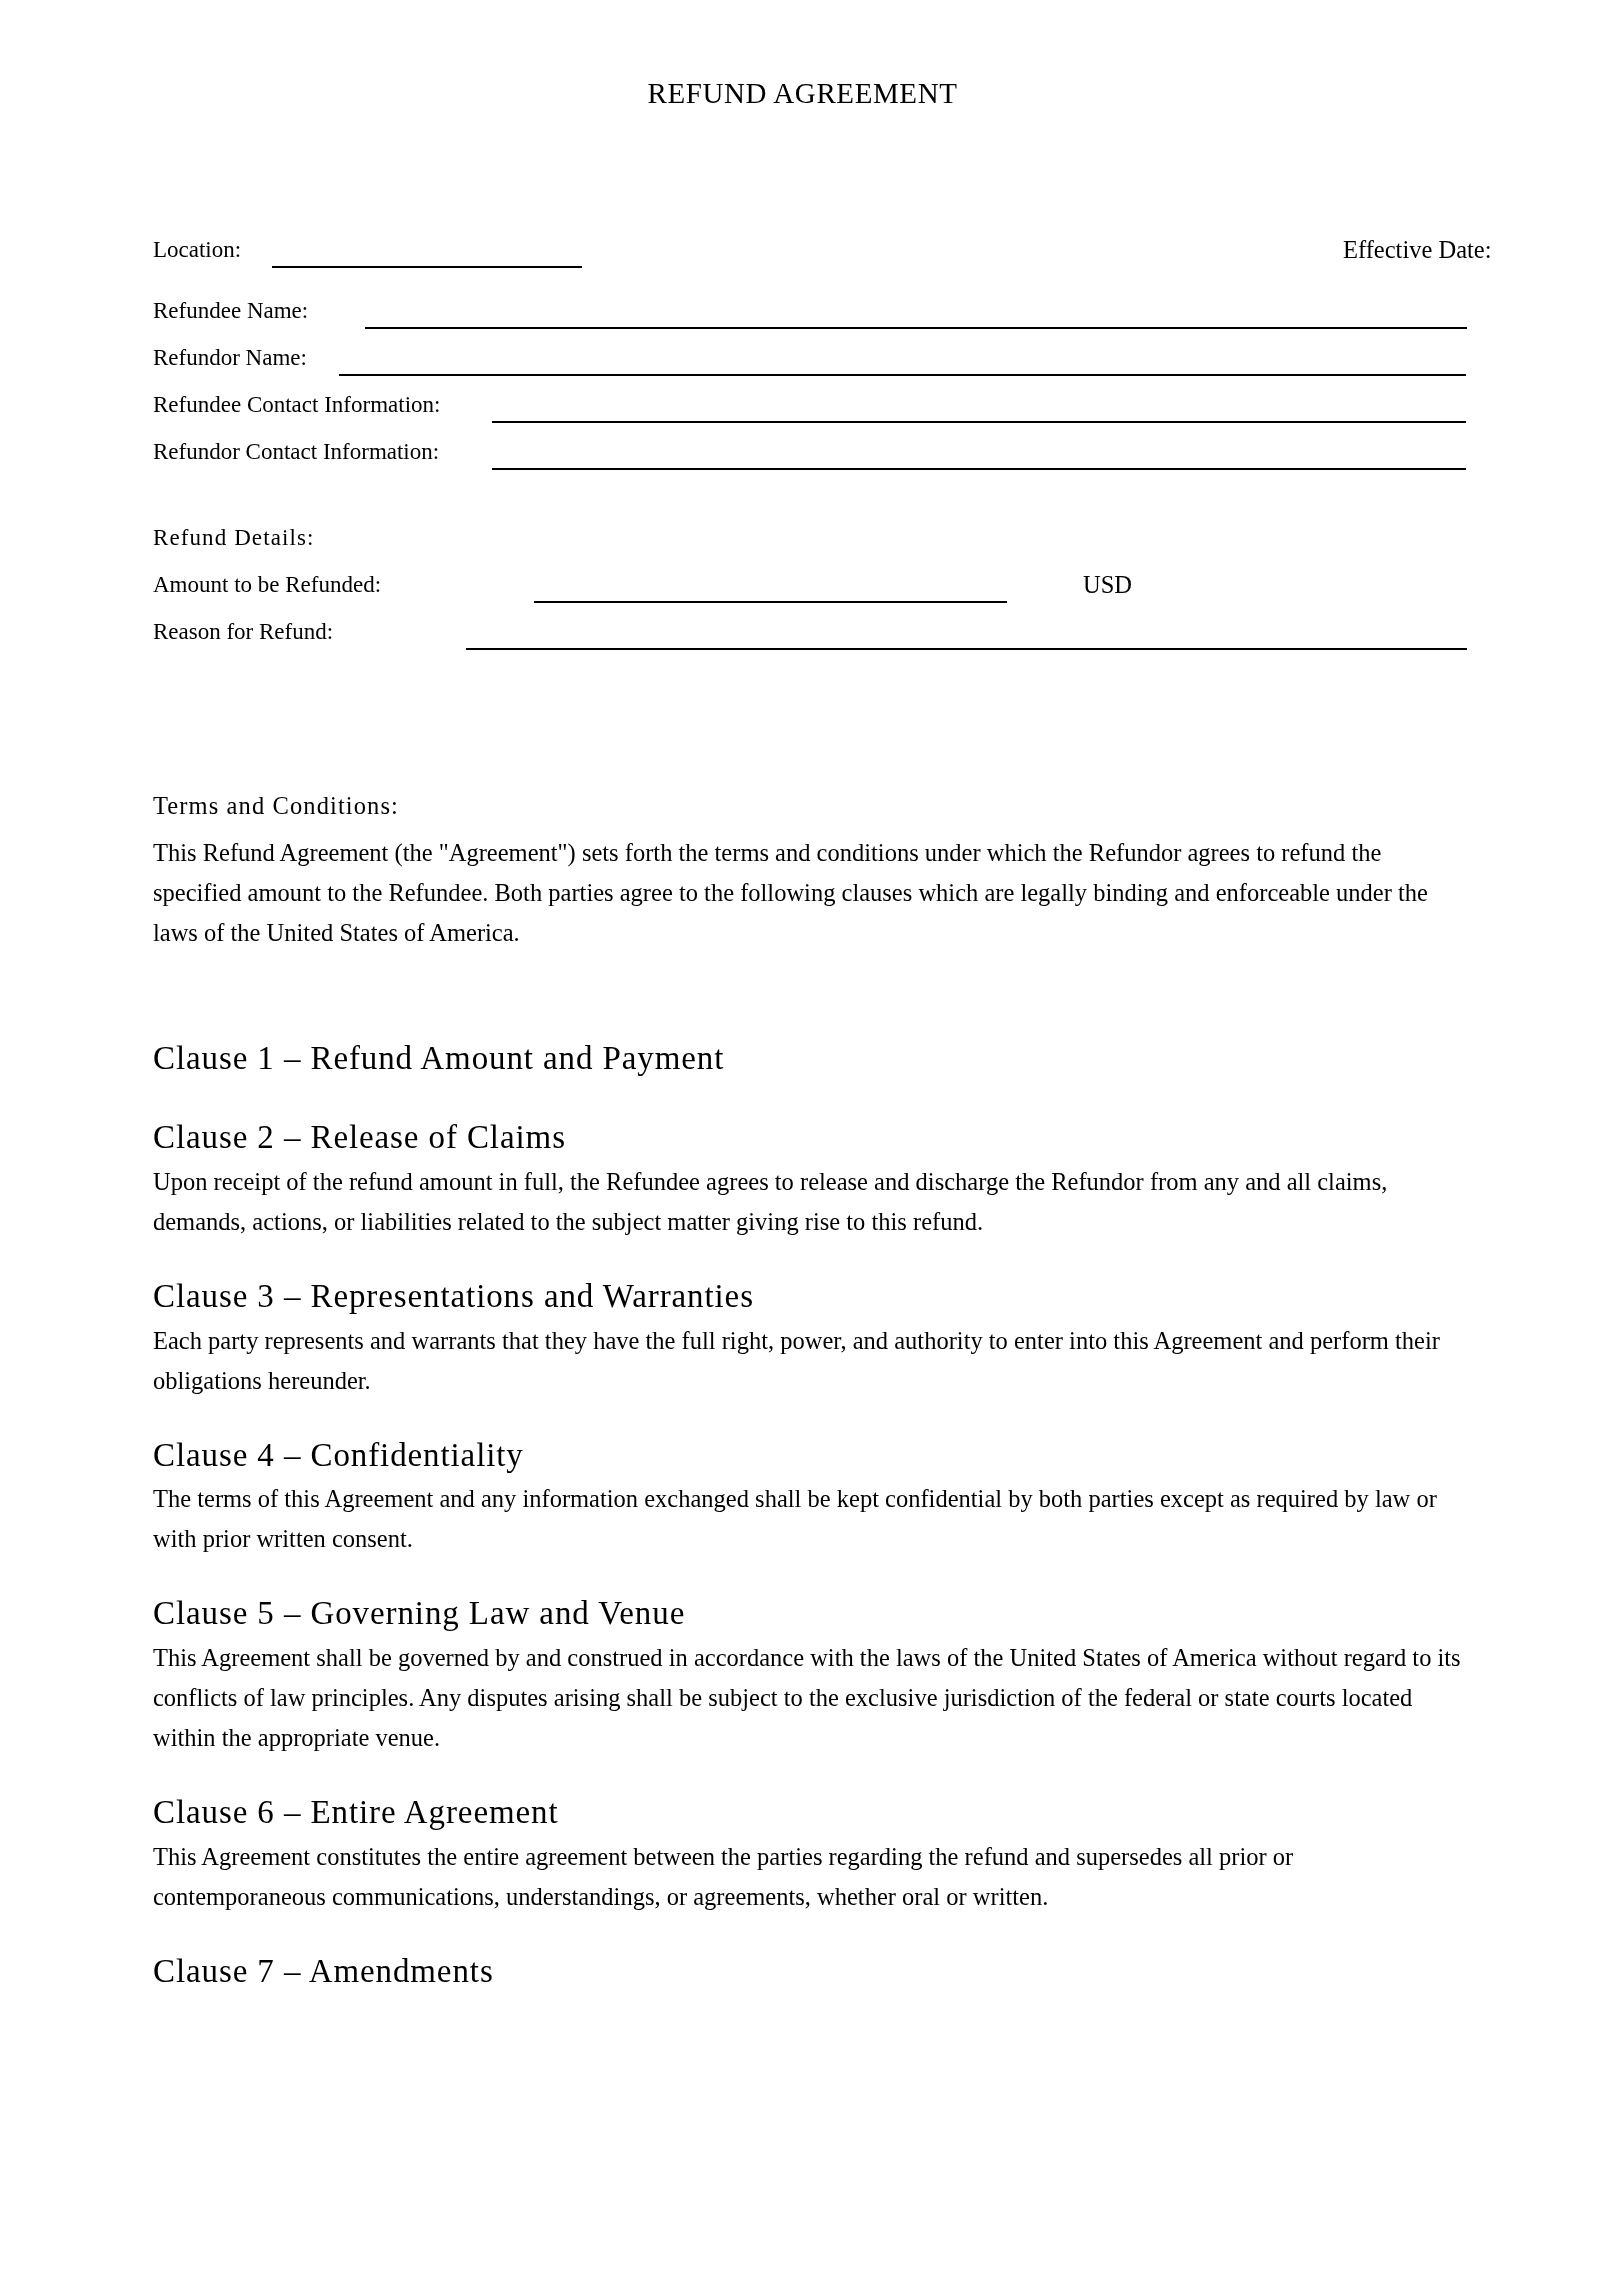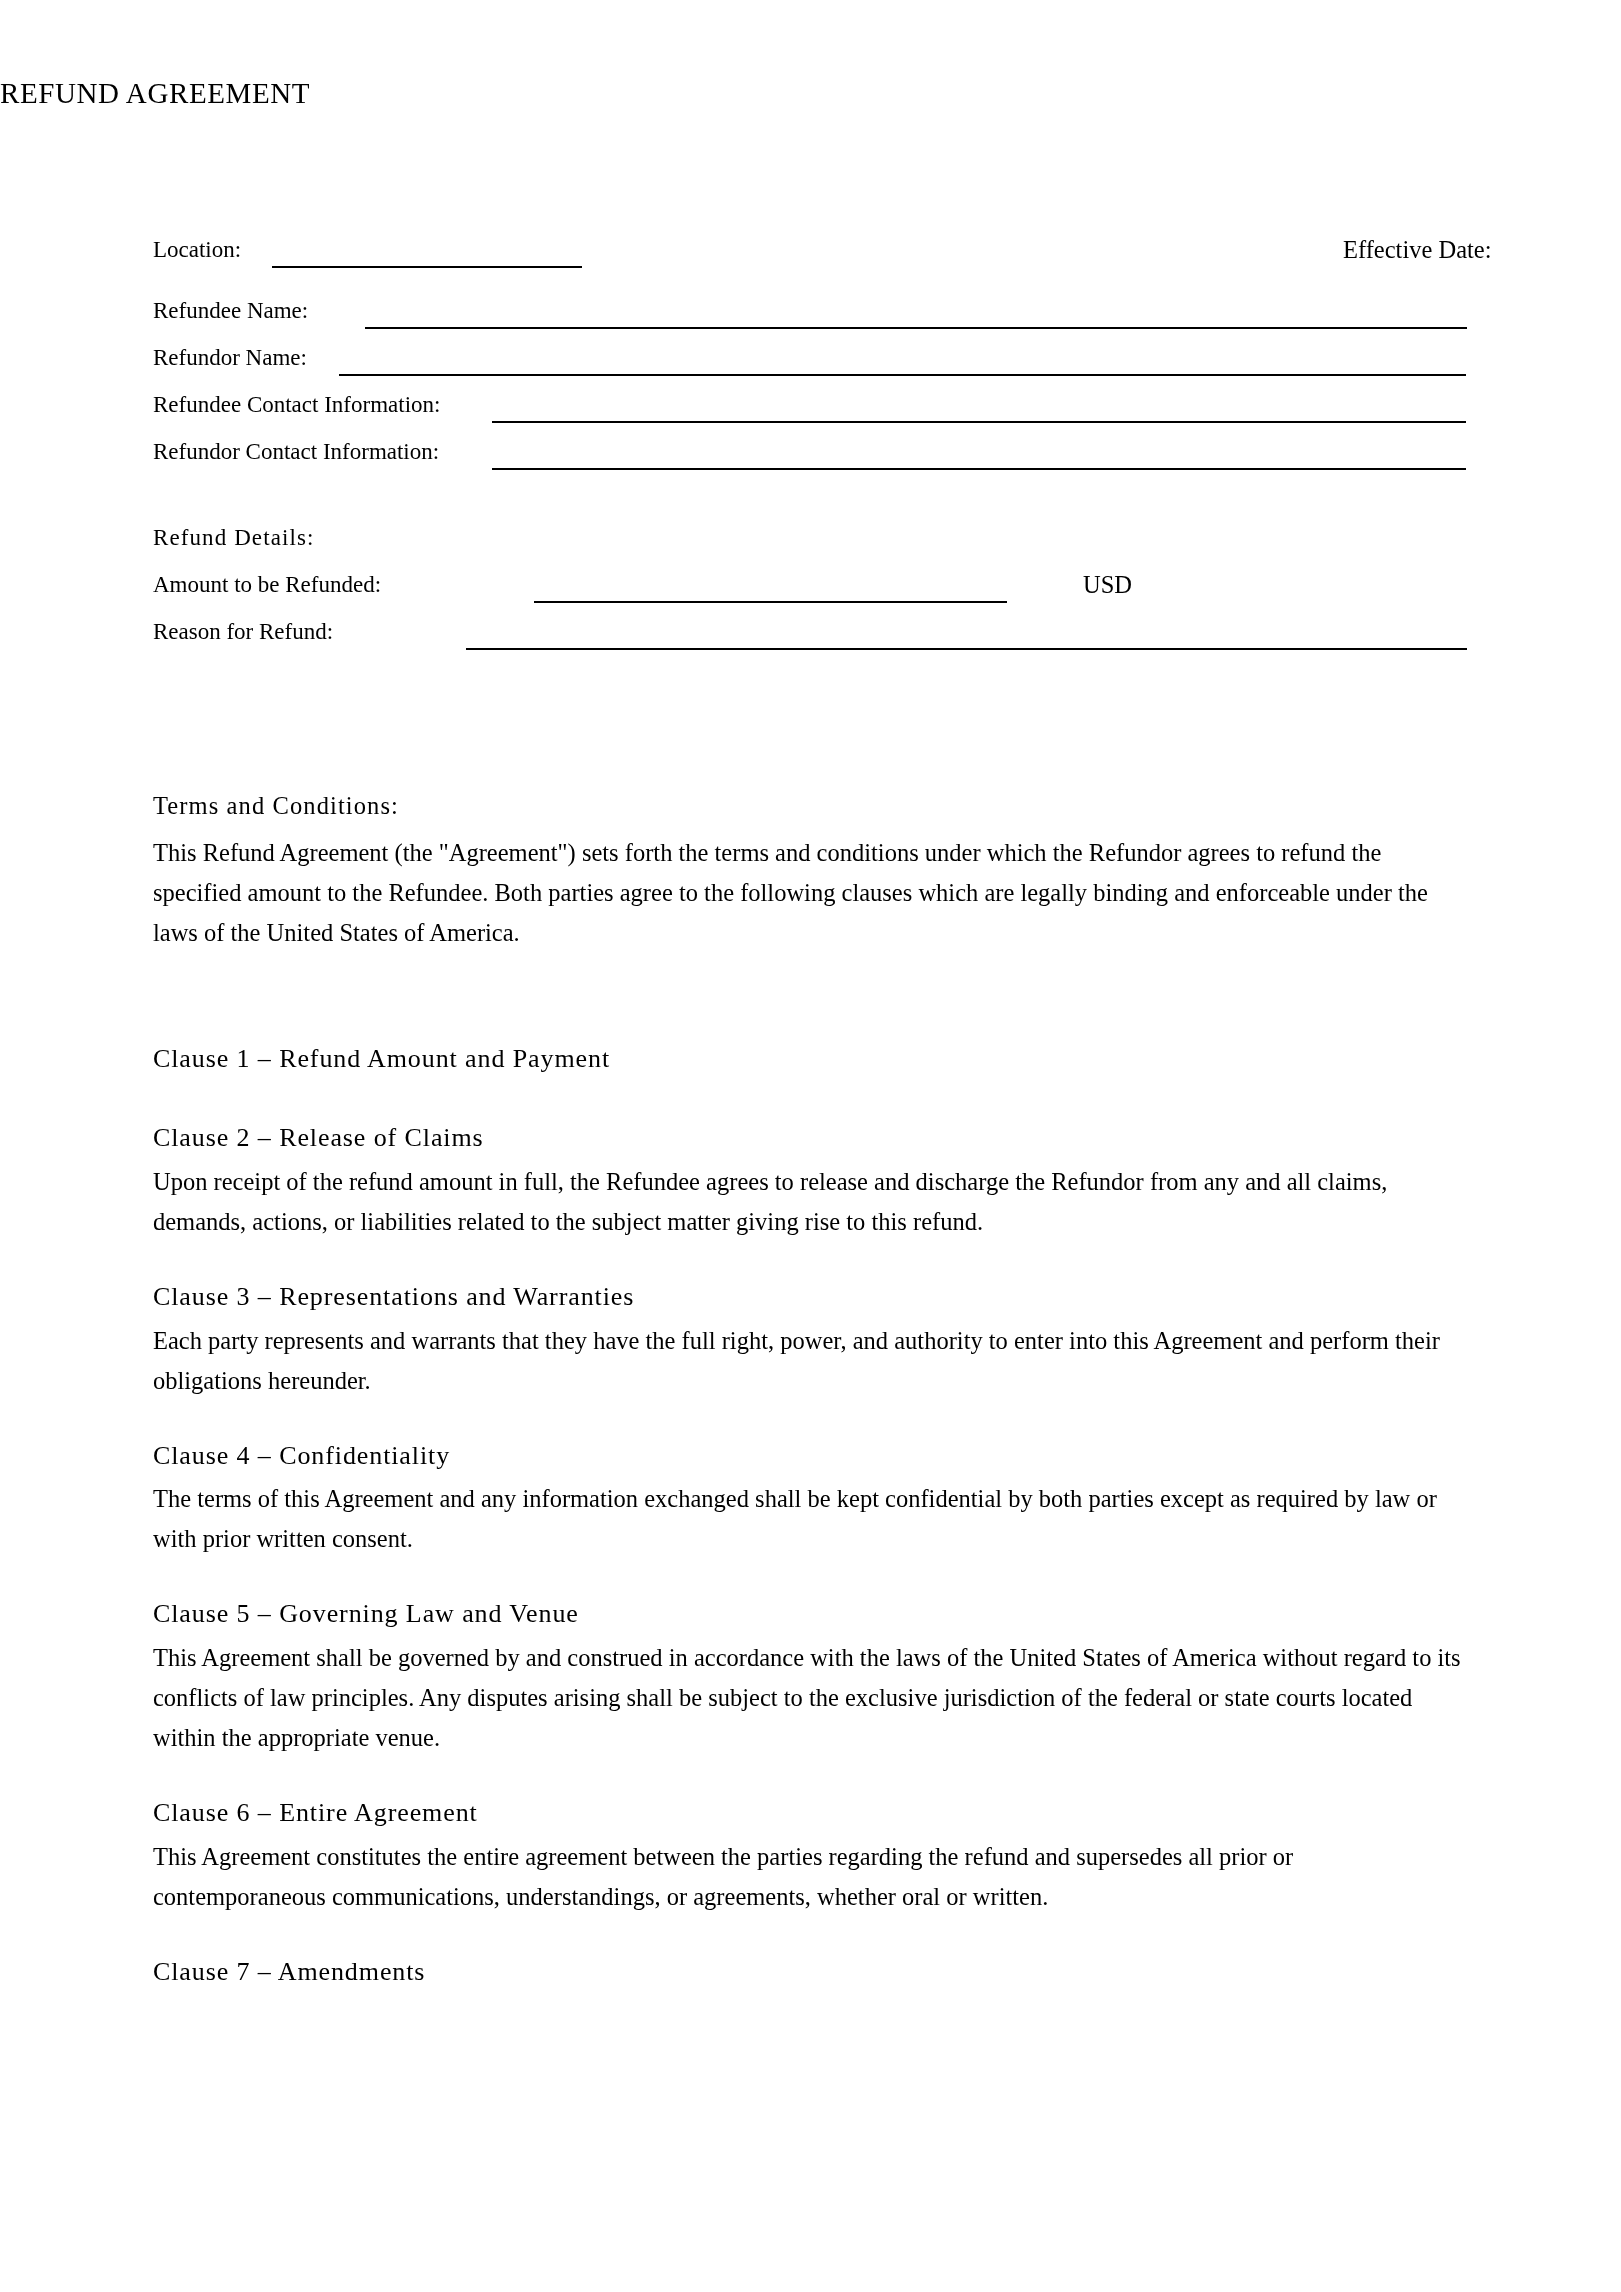--- a/index.html
+++ b/index.html
@@ -17,20 +17,21 @@
     height: 2293px;
     background: #ffffff;
     overflow: hidden;
     box-sizing: border-box;
   }
   .doc-title {
     position: absolute;
     left: 0;
     right: 16px;
     top: 76px;
+    text-align: center;
     font-size: 29px;
     letter-spacing: 0.6px;
     line-height: 1.2;
   }
 
   
   .form-area {
     position: absolute;
     left: 153px;
     top: 233px;
@@ -80,21 +81,21 @@
     width: 1318px;
   }
   .section-heading {
     font-size: 24.5px;
     line-height: 43px;
     letter-spacing: 1.1px;
     margin: 0;
     white-space: nowrap;
   }
   .clause-heading {
-    font-size: 26px;
+    font-size: 33px;
     line-height: 43px;
     letter-spacing: 0.9px;
     margin: 0;
     white-space: nowrap;
   }
   .body-par {
     font-size: 24.5px;
     line-height: 40px;
     margin: 0;
     text-align: left;

